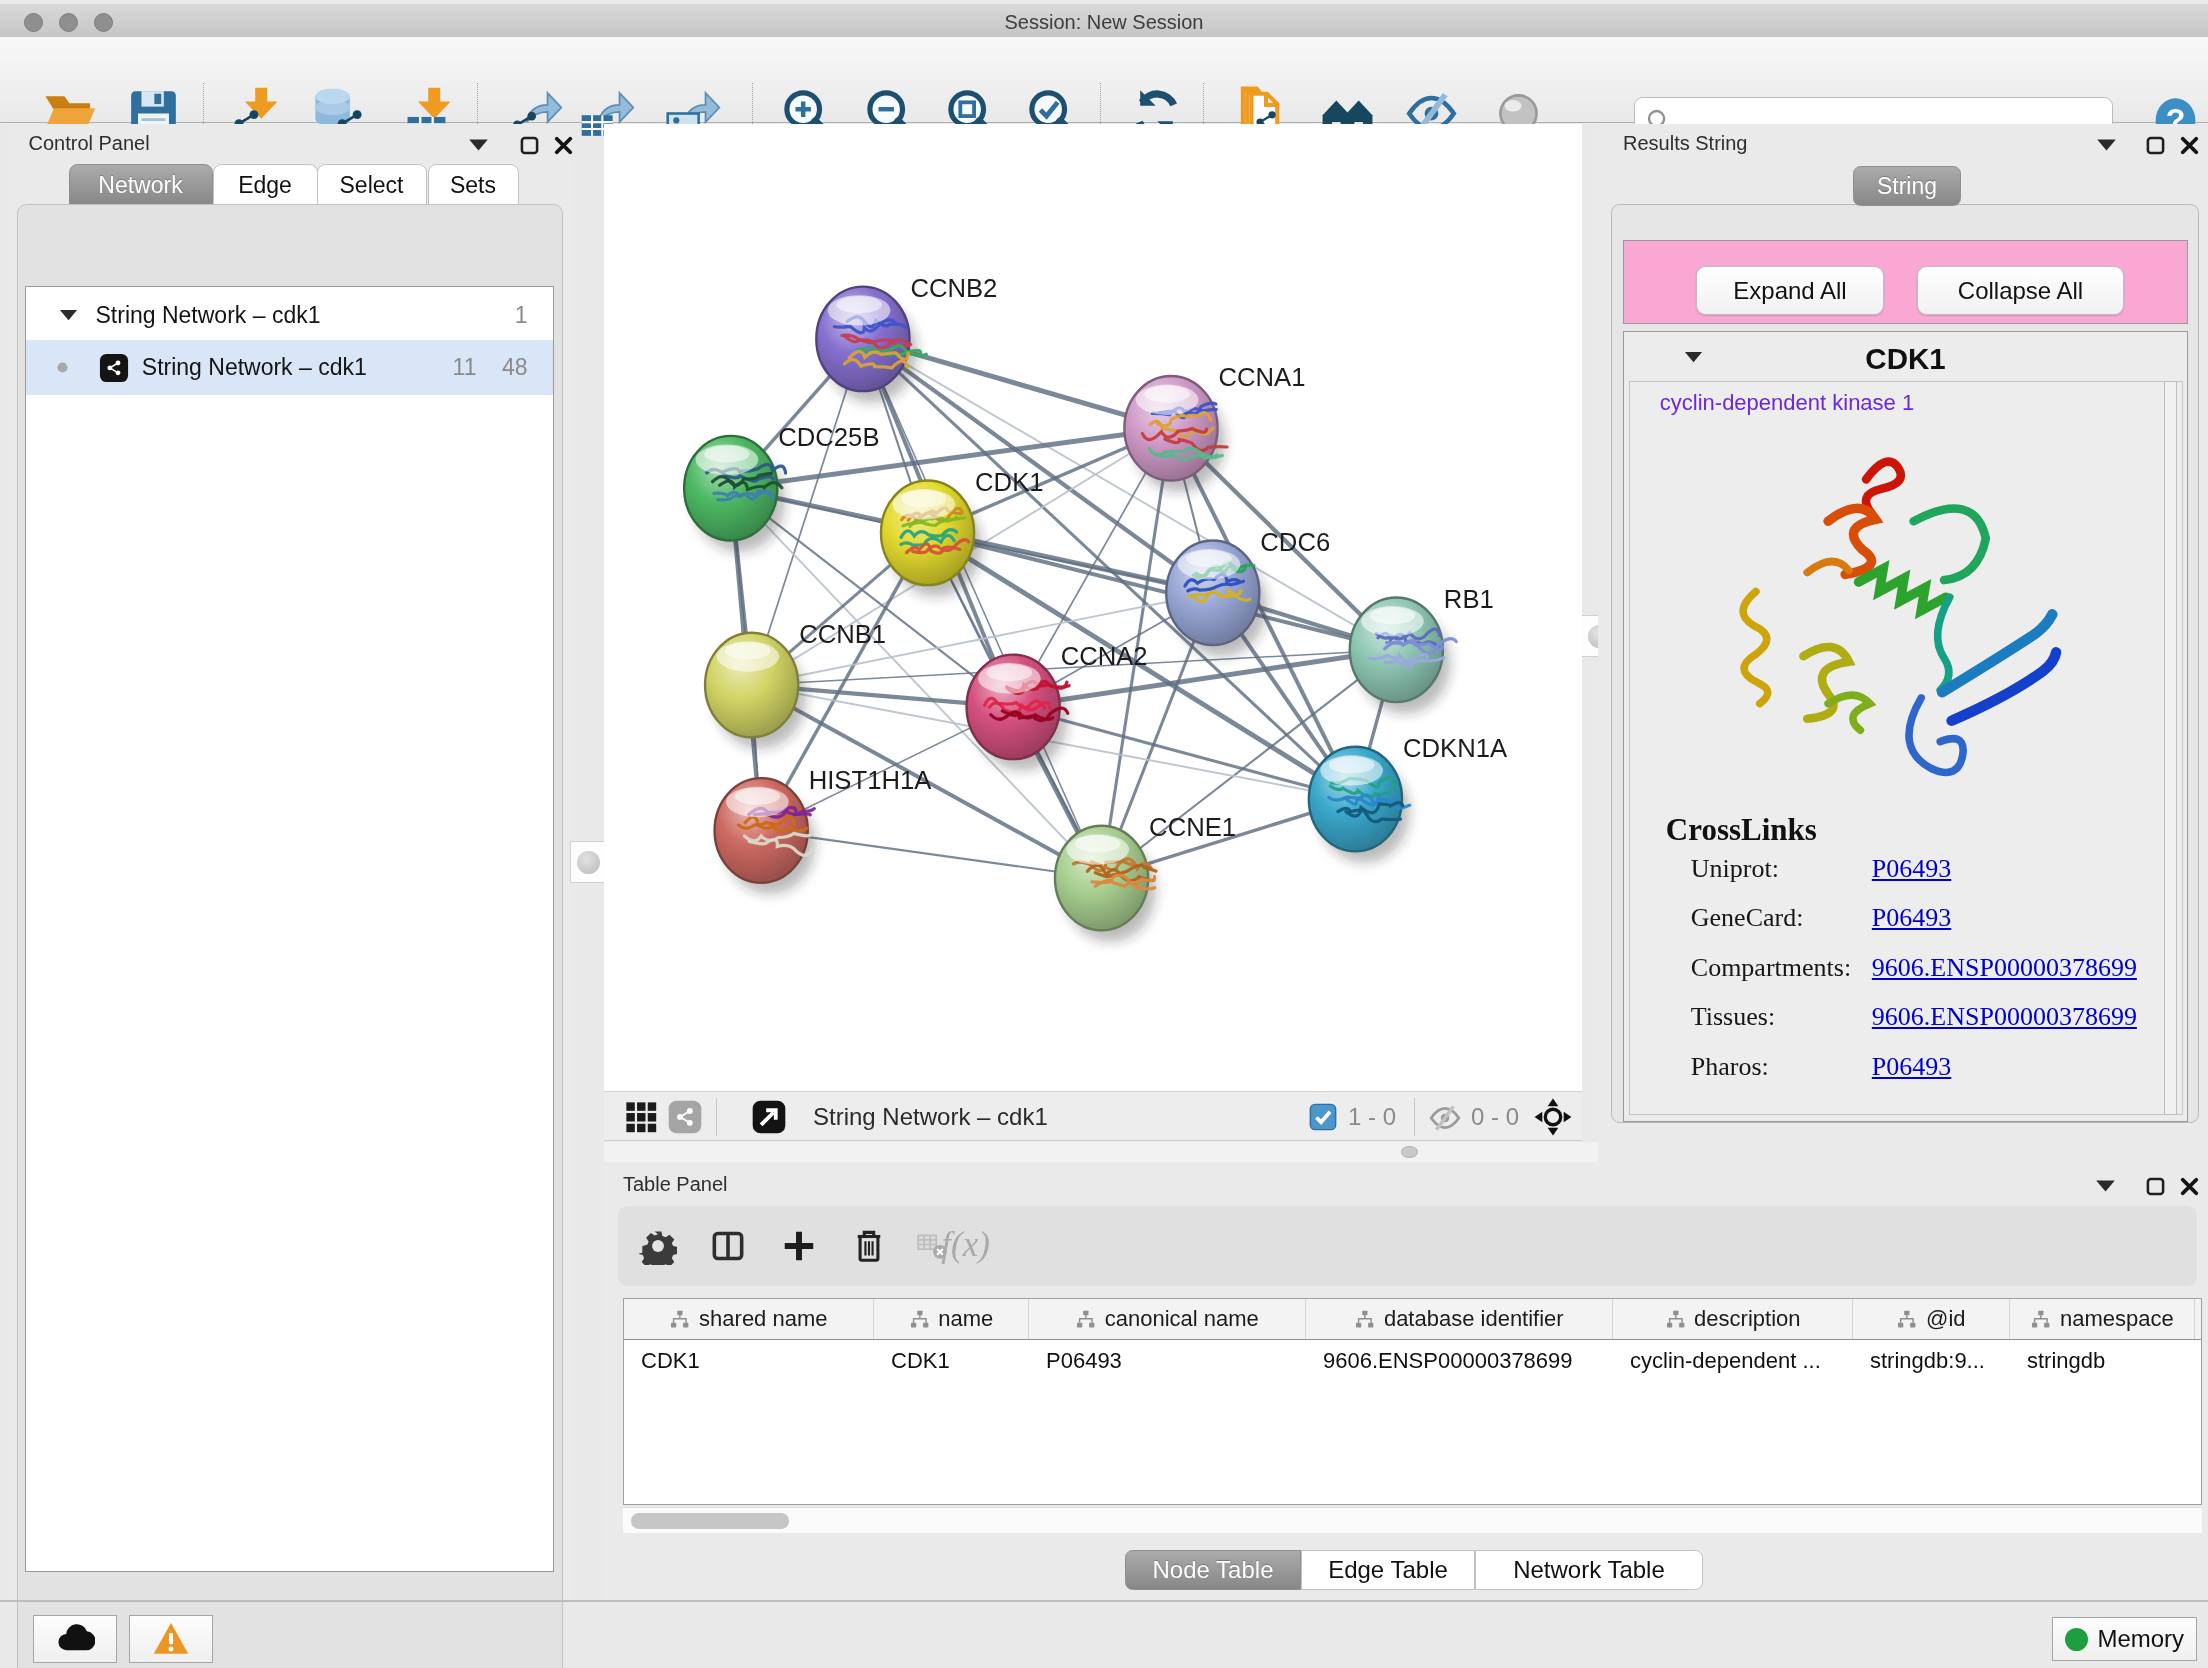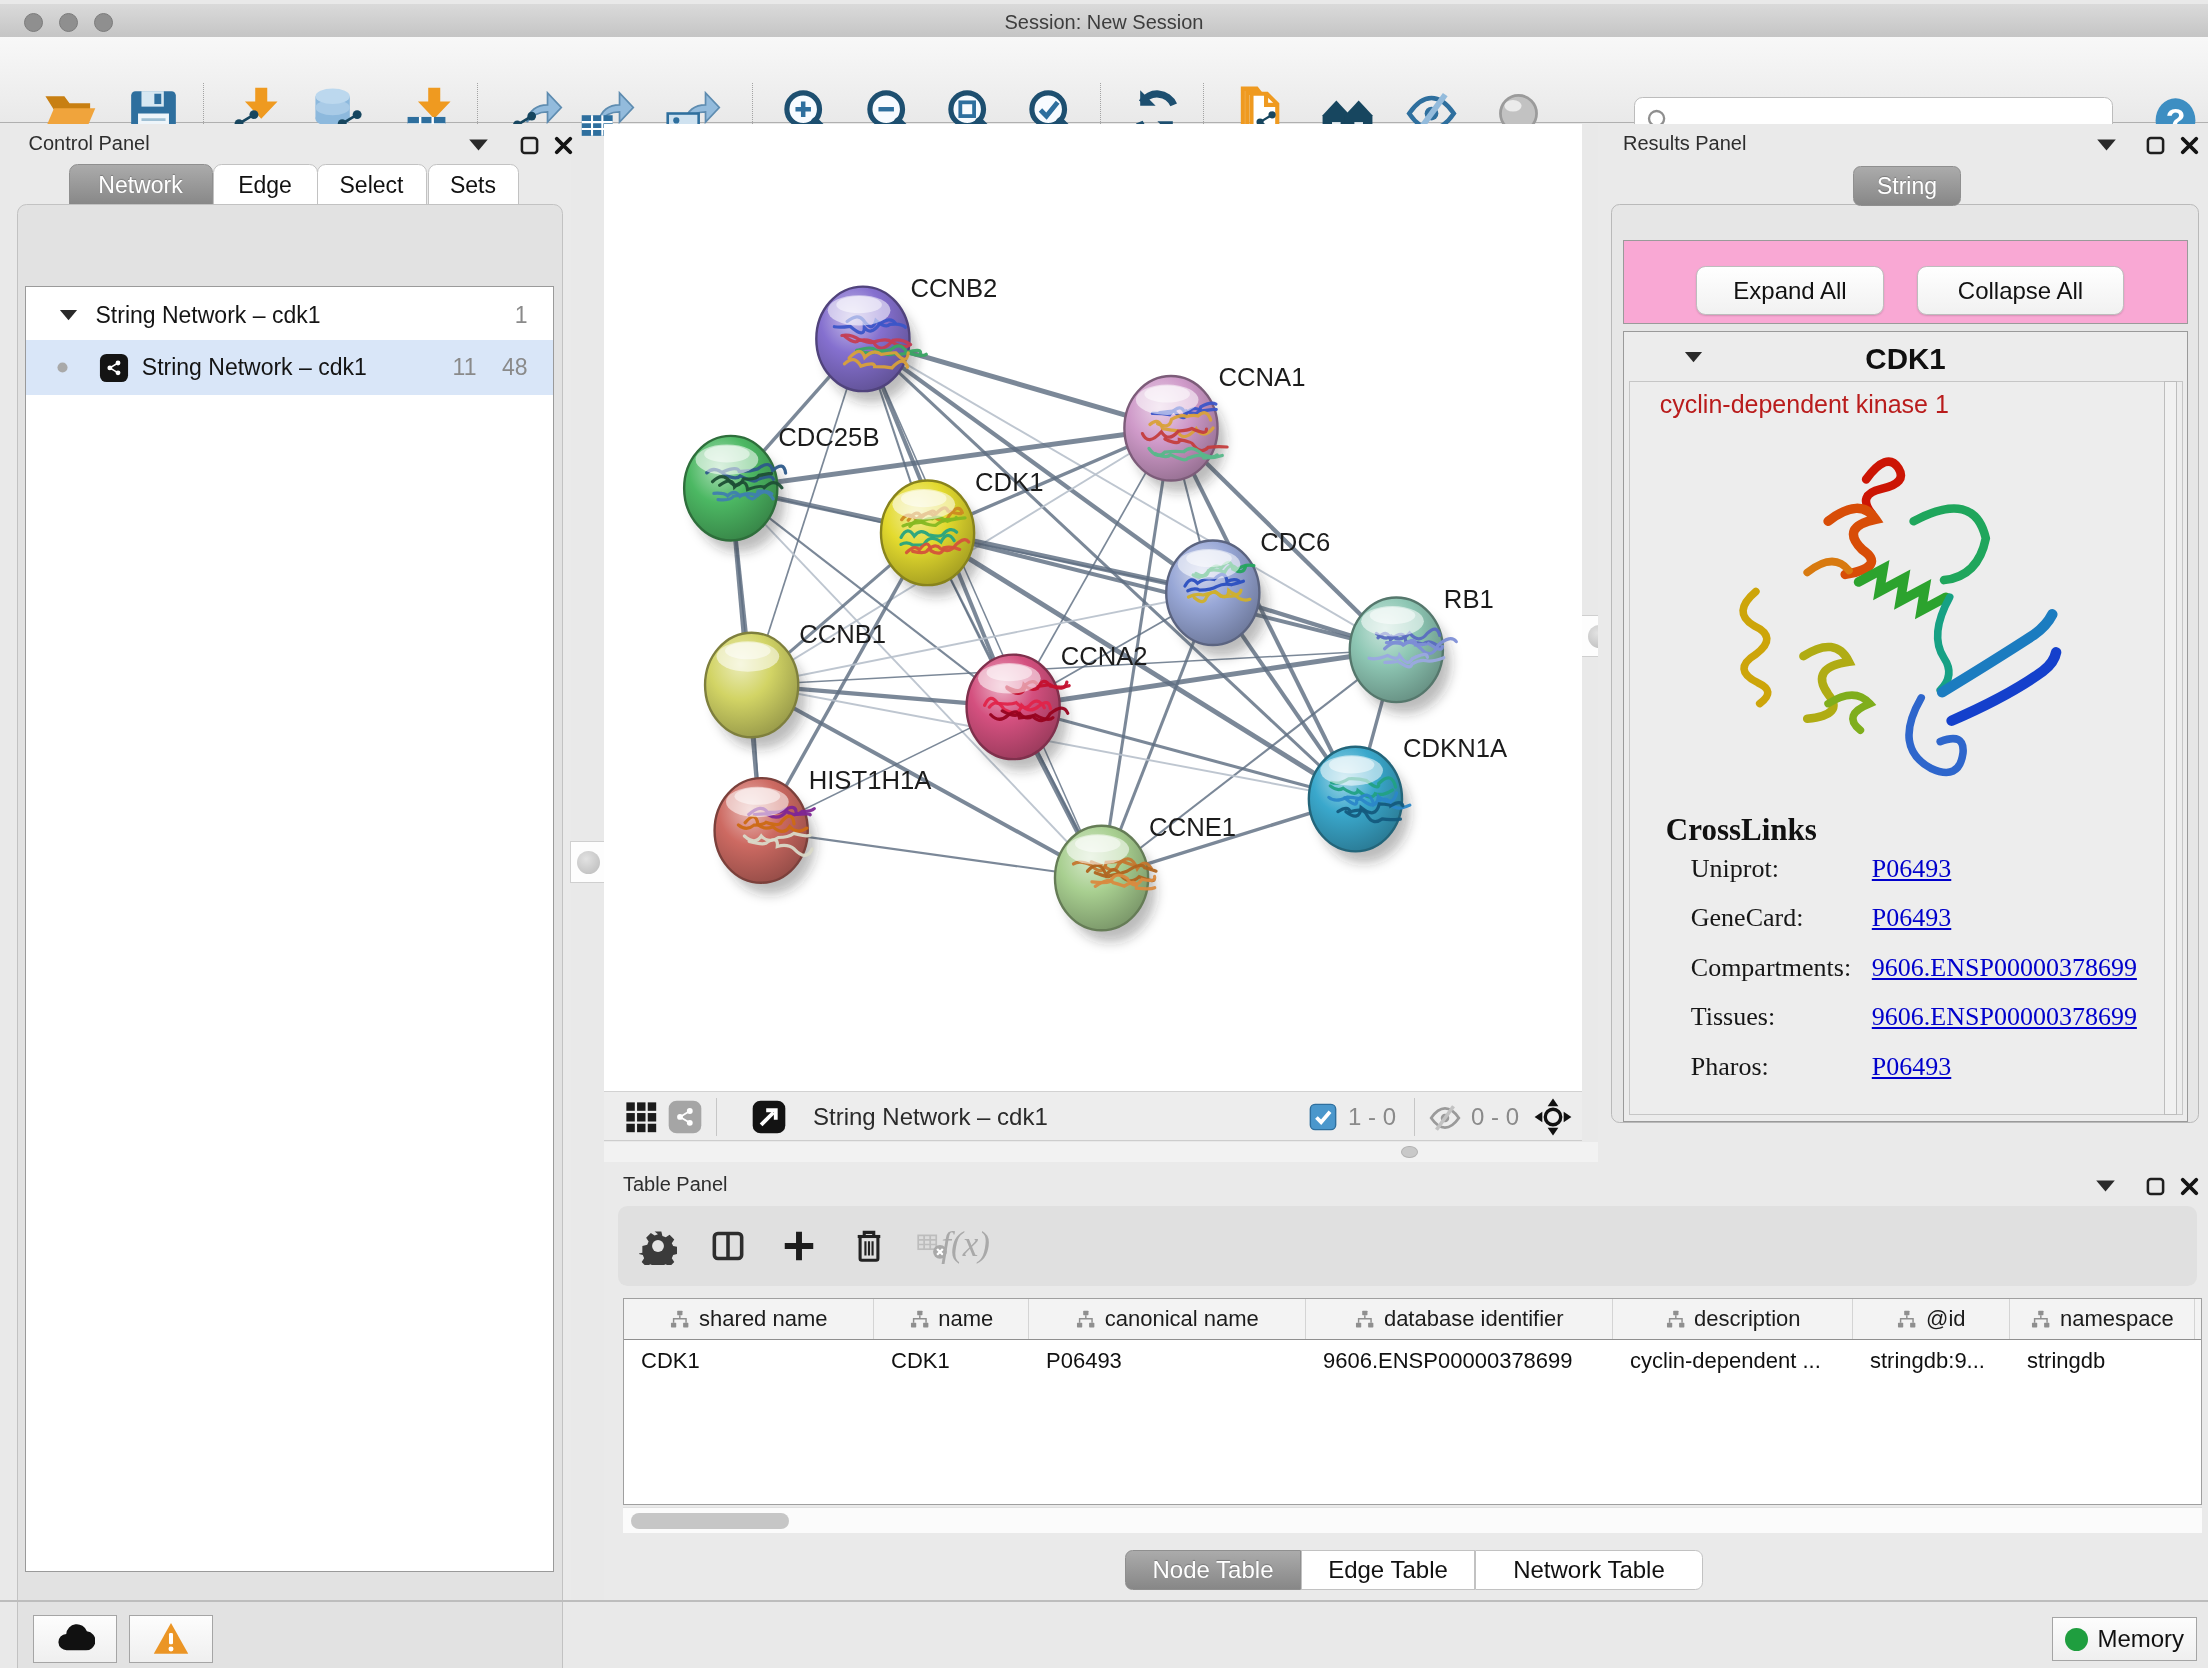--- a/index.html
+++ b/index.html
@@ -42,21 +42,21 @@
   .split-handle{width:34px;height:40px;background:#fdfdfd;border:1px solid #cfcfcf;display:flex;align-items:center;justify-content:center;}
   .split-handle i{width:23px;height:23px;border-radius:50%;background:radial-gradient(circle at 40% 35%,#e2e2e2,#b9b9b9);display:block;}
   
   #rp{left:1598px;top:124px;width:611px;height:1039px;background:#eaeaea;}
   #rp-container{left:13.3px;top:80px;width:588px;height:919px;background:#e6e6e6;border:1px solid #b9b9b9;border-radius:8.6px;box-sizing:border-box;}
   #rp-box1{left:25px;top:116px;width:565px;height:84px;background:#f9a8d4;border:1px solid #9a9a9a;box-sizing:border-box;}
   .rp-btn{top:25px;height:49px;background:linear-gradient(#ffffff,#f1f1f1);border:1px solid #bdbdbd;border-radius:9.5px;box-shadow:0 1px 1.9px rgba(0,0,0,.15);font-size:24px;color:#111;display:flex;align-items:center;justify-content:center;cursor:pointer;box-sizing:border-box;}
   #rp-box2{left:25px;top:207px;width:565px;height:791px;background:#ececec;border:1px solid #9a9a9a;box-sizing:border-box;}
   #rp-gene{width:100%;top:9.5px;text-align:center;font-size:29.5px;font-weight:bold;color:#101010;}
   #rp-inner{left:4.8px;top:49px;width:554px;height:734px;background:#ededed;border:1px solid #c6c6c6;box-sizing:border-box;}
-  #rp-desc{left:30px;top:7.6px;font-size:25px;color:#b91c1c;}
+  #rp-desc{left:30px;top:7.6px;font-size:22px;color:#6d28d9;}
   .xl-title{font-family:"Liberation Serif",serif;font-weight:bold;font-size:31px;color:#111;}
   .xl-row{position:absolute;left:0;width:100%;font-family:"Liberation Serif",serif;font-size:26px;}
   .xl-row .lbl{position:absolute;left:61px;color:#161616;}
   .xl-row .val{position:absolute;left:242px;color:#0000cc;text-decoration:underline;cursor:pointer;}
   #rp-scroll{left:540px;top:49px;width:13.3px;height:734px;background:#f1f1f1;border:1px solid #bdbdbd;box-sizing:border-box;}
   
   #tp{left:604px;top:1162px;width:1605px;height:438px;background:#eaeaea;}
   #tp-toolbar{left:14.3px;top:44px;width:1579px;height:80px;background:#e0e0e0;border-radius:9.5px;}
   .tpico{top:21px;width:38px;height:38px;}
   #fx{left:323px;top:19px;font-family:"Liberation Serif",serif;font-style:italic;font-size:35px;color:#a9a9a9;}
@@ -658,21 +658,21 @@
           <path d="M31.5 16l-6.5-4.5v9z"></path>
         </g>
       </svg>
     </span>
 </div>
 <div class="abs" id="cv-gap">
   <span class="abs dragdot" style="left:797px;top:3.8px"></span>
 </div>
 
 <div class="abs" id="rp">
-  <div class="abs ptitle" style="left:25px;top:7.6px">Results Panel</div>
+  <div class="abs ptitle" style="left:25px;top:7.6px">Results String</div>
   <span class="abs pico" style="left:495px;top:7.6px">
       <svg viewBox="0 0 32 32" width="100%" height="100%">
         <path d="M5 9l11 13L27 9z" fill="#2a2a2a"></path>
       </svg>
     </span>
   <span class="abs pico" style="left:544px;top:7.6px">
       <svg viewBox="0 0 32 32" width="100%" height="100%">
         <rect x="7" y="7" width="18" height="18" rx="3.5" fill="none" stroke="#1f1f1f" stroke-width="3"></rect>
       </svg>
     </span>

